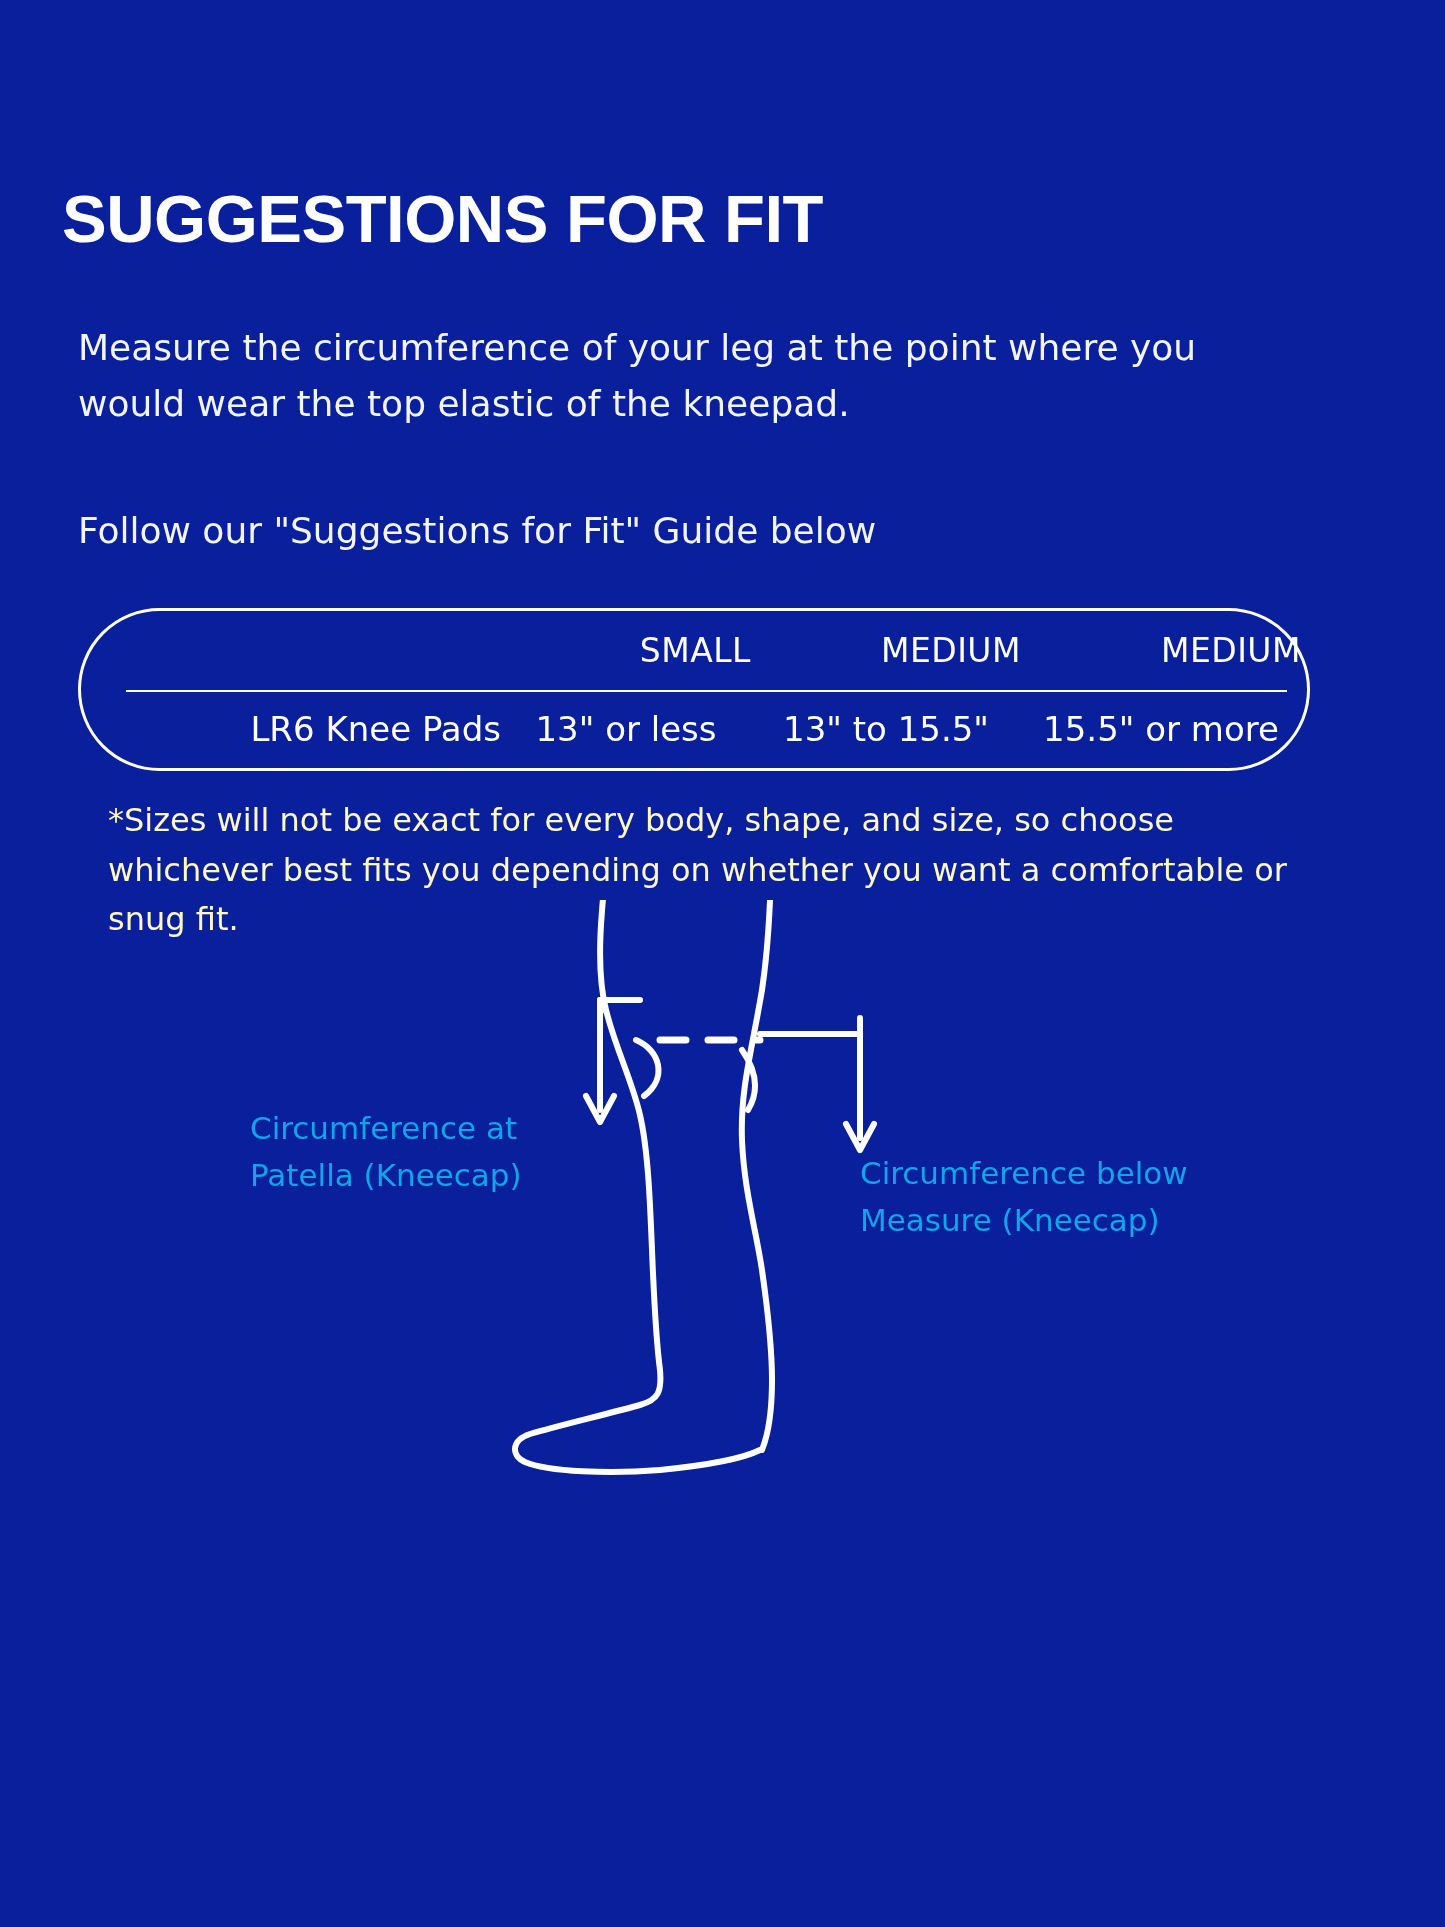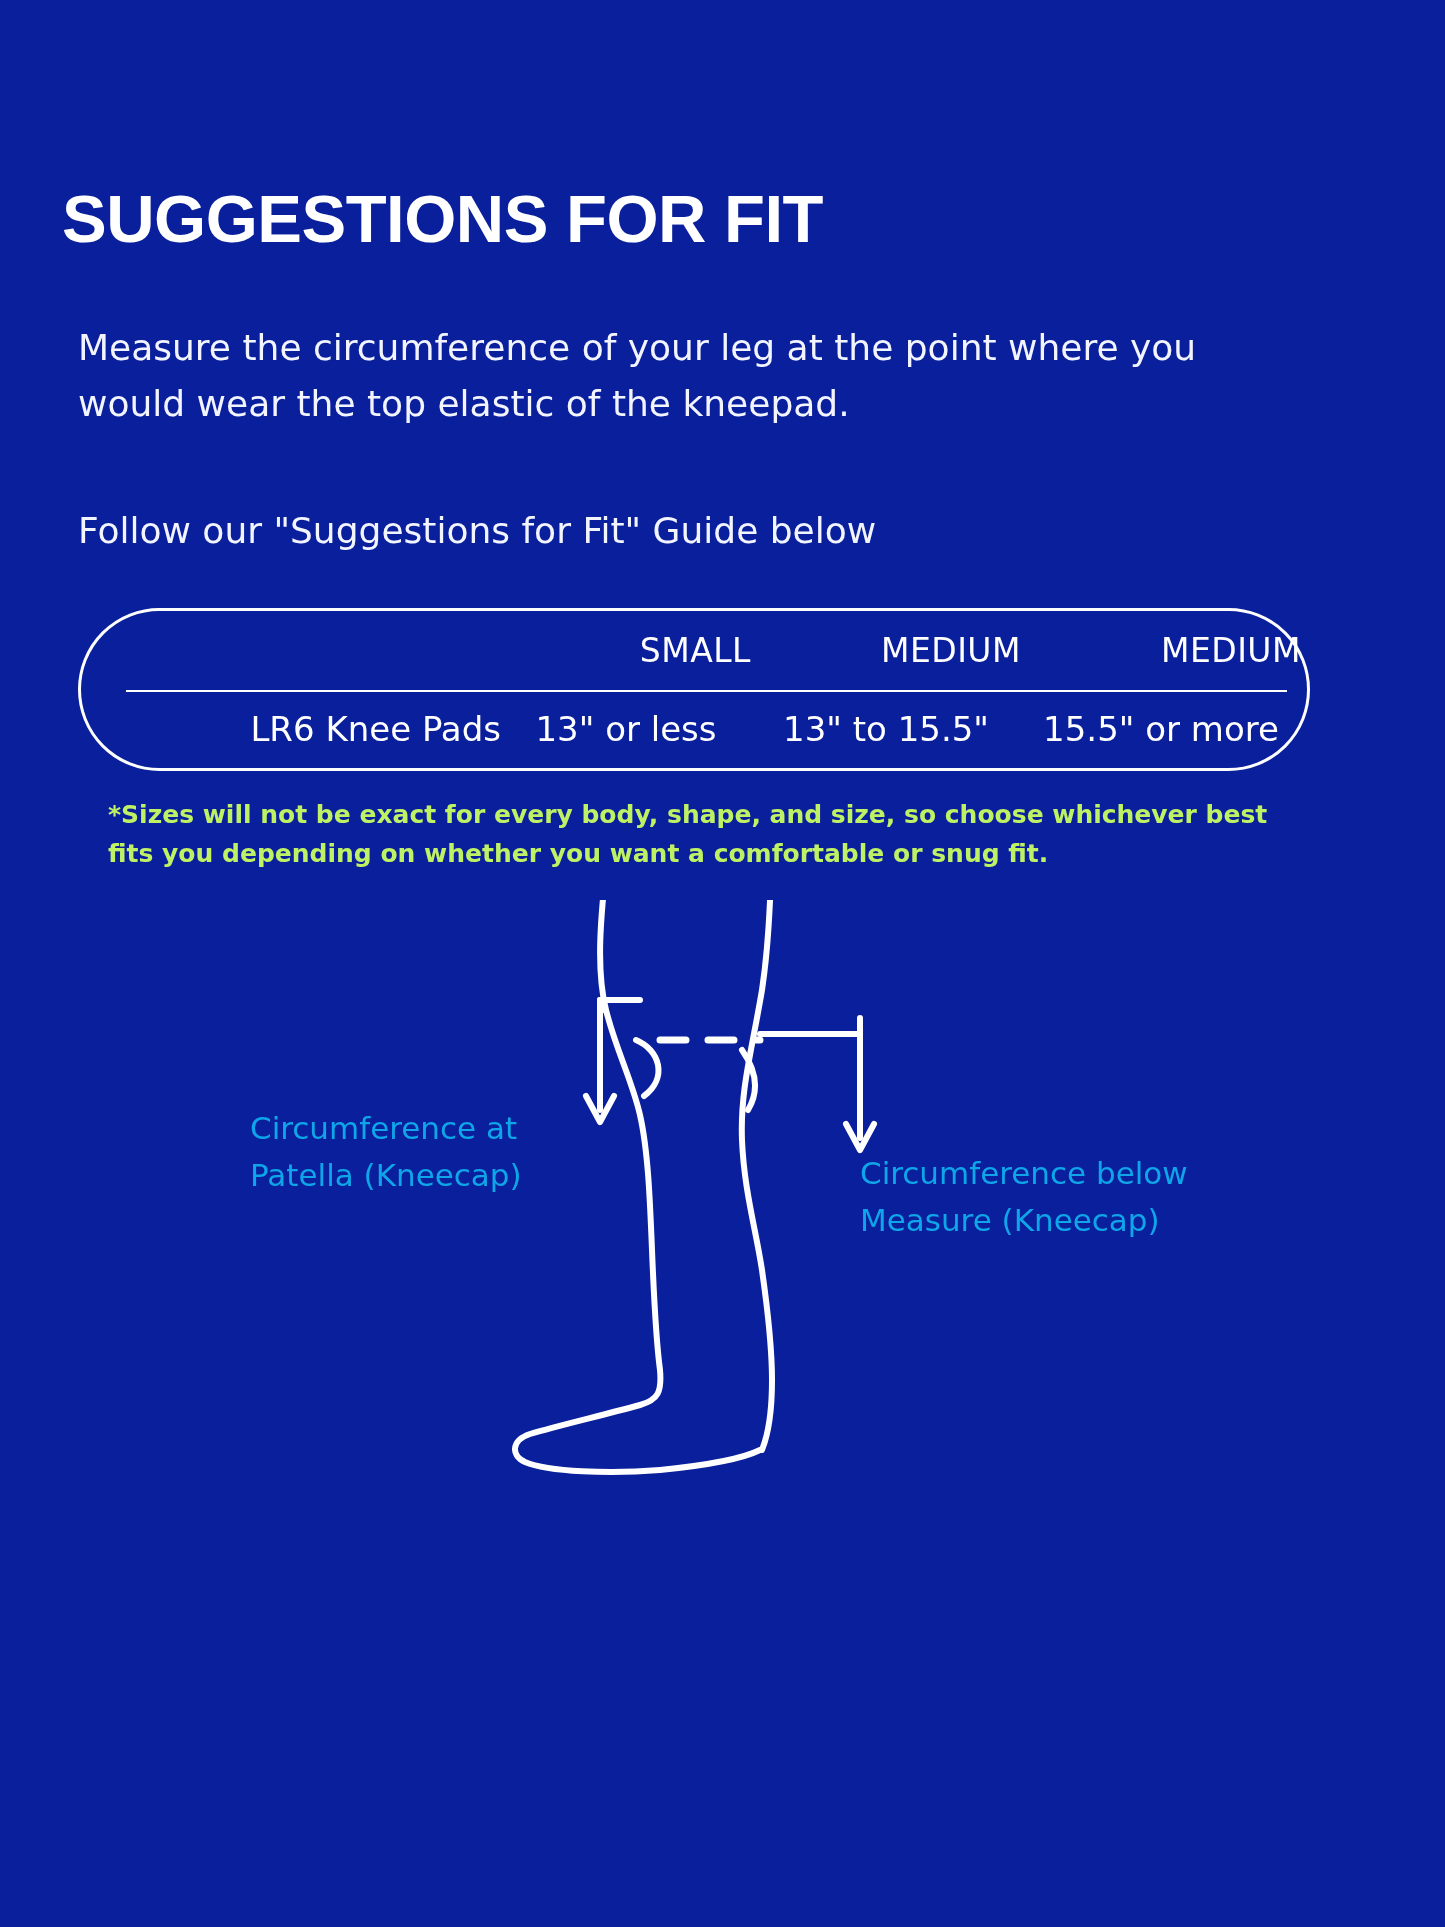--- a/index.html
+++ b/index.html
@@ -97,24 +97,23 @@
     right: 20px;
     top: 79px;
     height: 2px;
     background: #ffffff;
   }
   .note {
     position: absolute;
     left: 108px;
     top: 796px;
     width: 1180px;
-    font-size: 25px;
+    font-size: 32px;
     line-height: 1.55;
-    color: #bef264;
-    font-weight: bold;
+    color: #fef9c3;
   }
   
   .diagram {
     position: absolute;
     left: 0;
     top: 900px;
     width: 1445px;
     height: 700px;
   }
   .lbl {

